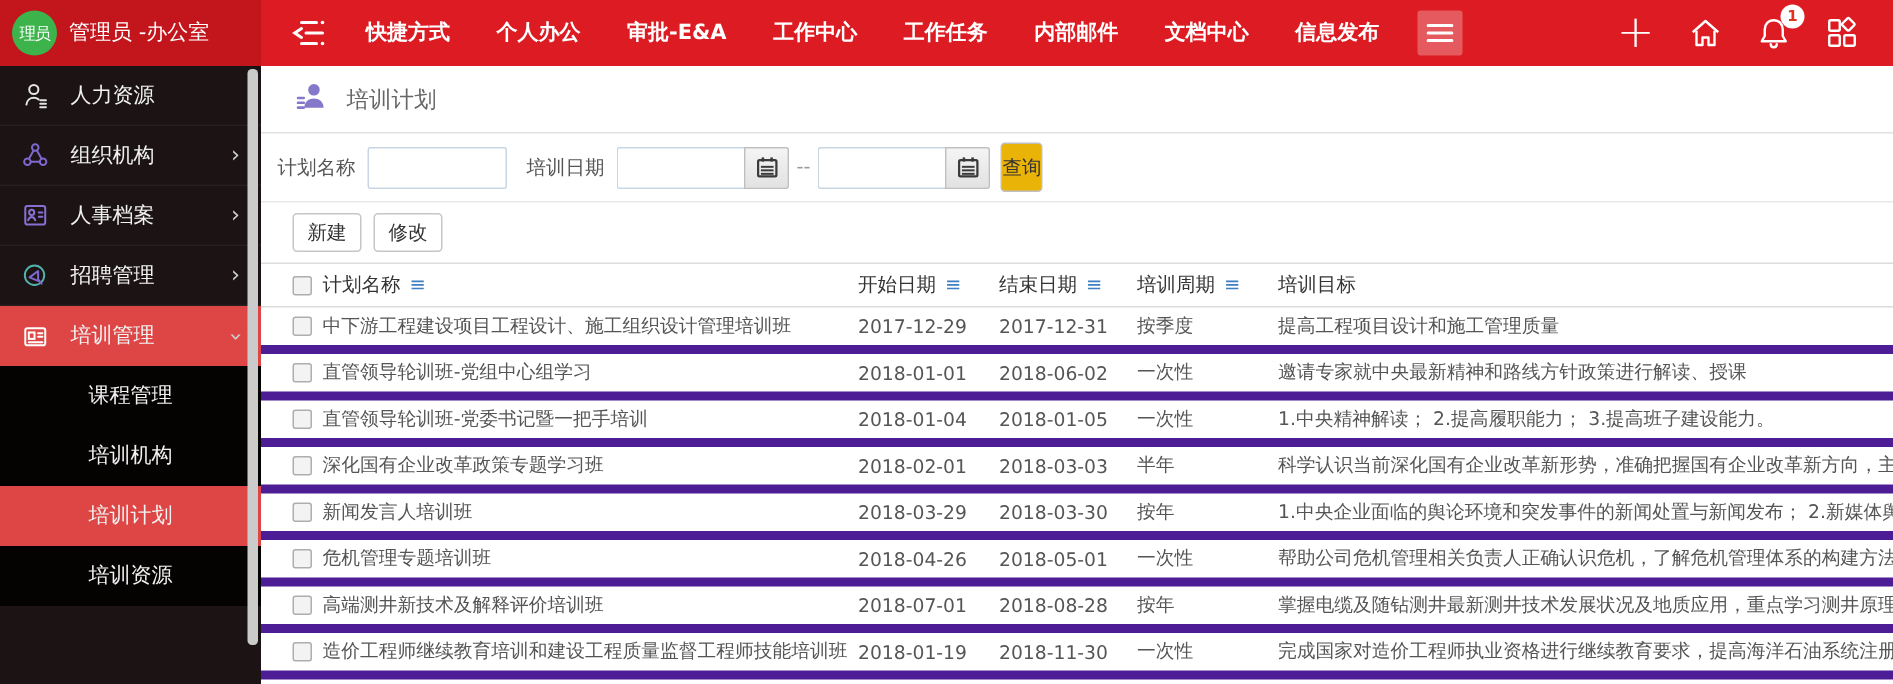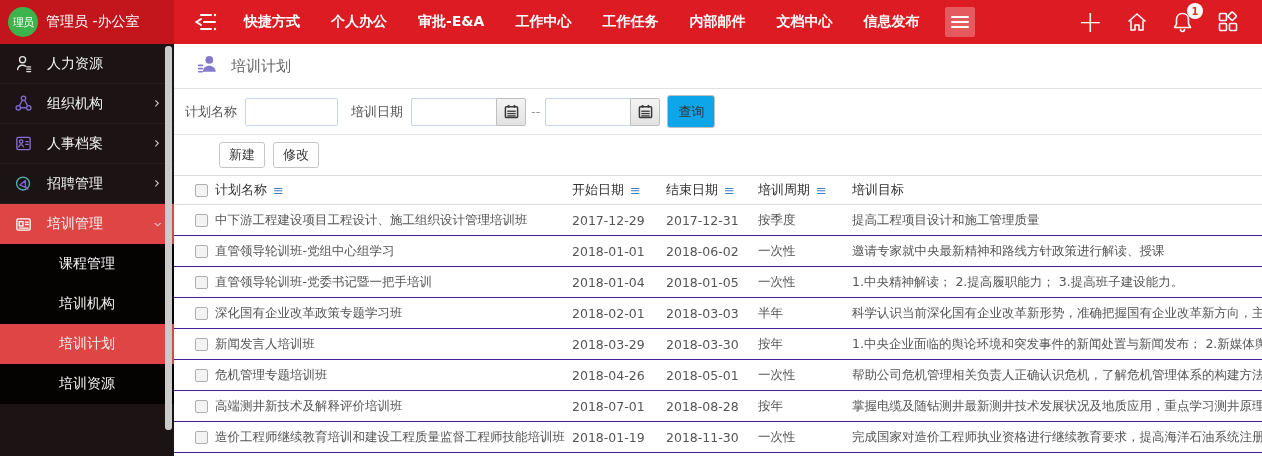--- a/index.html
+++ b/index.html
@@ -55,31 +55,31 @@
   .f-label { margin-right:8px; white-space:nowrap; }
   .txt-input { width:93px; height:28px; border:1px solid #c8d6e4; border-radius:2px;
     background:#fff; outline:none; padding:0 6px; font-size:12px; }
   .date-group { display:flex; align-items:stretch; height:28px; }
   .date-input { width:85px; height:28px; border:1px solid #c8d6e4; border-right:none;
     border-radius:2px 0 0 2px; background:#fff; outline:none; padding:0 6px; font-size:12px; }
   .cal-btn { width:30px; height:28px; border:1px solid #bfbfbf; border-radius:0 2px 2px 0;
     background:linear-gradient(#f4f4f4,#e2e2e2); display:flex; align-items:center;
     justify-content:center; cursor:pointer; }
   .date-sep { color:#999; margin:0 5px; }
-  .search-btn { margin-left:7px; height:33px; padding:0 10px; background:#0ea5e9;
+  .search-btn { margin-left:7px; height:33px; padding:0 0; background:#eab308;
     border:1px solid #bfbfbf; border-radius:3px; font-size:13px; color:#333; cursor:pointer; }
 
-  .action-bar { height:40px; display:flex; align-items:center; padding-left:21px; gap:8px;margin-left:24px; }
+  .action-bar { height:40px; display:flex; align-items:center; padding-left:21px; gap:8px; }
   .act-btn { height:26px; padding:0 9px; background:#fff; border:1px solid #c6c6c6;
     border-radius:3px; font-size:13px; color:#333; cursor:pointer; }
 
   
   .grid-header { height:30px; border-top:1px solid #dcdcdc; border-bottom:1px solid #dcdcdc;
     display:flex; align-items:center; font-size:13px; color:#333; }
-  .grid-row { height:31px; border-bottom:1px solid #4c1d95; display:flex; align-items:center;
+  .grid-row { height:31px; border-bottom:6px solid #4c1d95; display:flex; align-items:center;
     font-size:12.5px; color:#555; }
   .col-cb { flex:0 0 41px; display:flex; align-items:center; padding-left:21px; }
   .col-name { flex:0 0 357px; white-space:nowrap; overflow:hidden; display:flex; align-items:center; }
   .col-start { flex:0 0 94px; white-space:nowrap; display:flex; align-items:center; }
   .col-end { flex:0 0 92px; white-space:nowrap; display:flex; align-items:center; }
   .col-period { flex:0 0 94px; white-space:nowrap; display:flex; align-items:center; }
   .col-goal { flex:1 1 auto; white-space:nowrap; overflow:hidden; display:flex; align-items:center; }
   .sort-glyph { color:#3f7fc1; font-size:13px; margin-left:6px; }
   .cb { width:13px; height:13px; border:1px solid #aeaeae; border-radius:2px; background:#f3f3f3; cursor:pointer; }
 </style>

